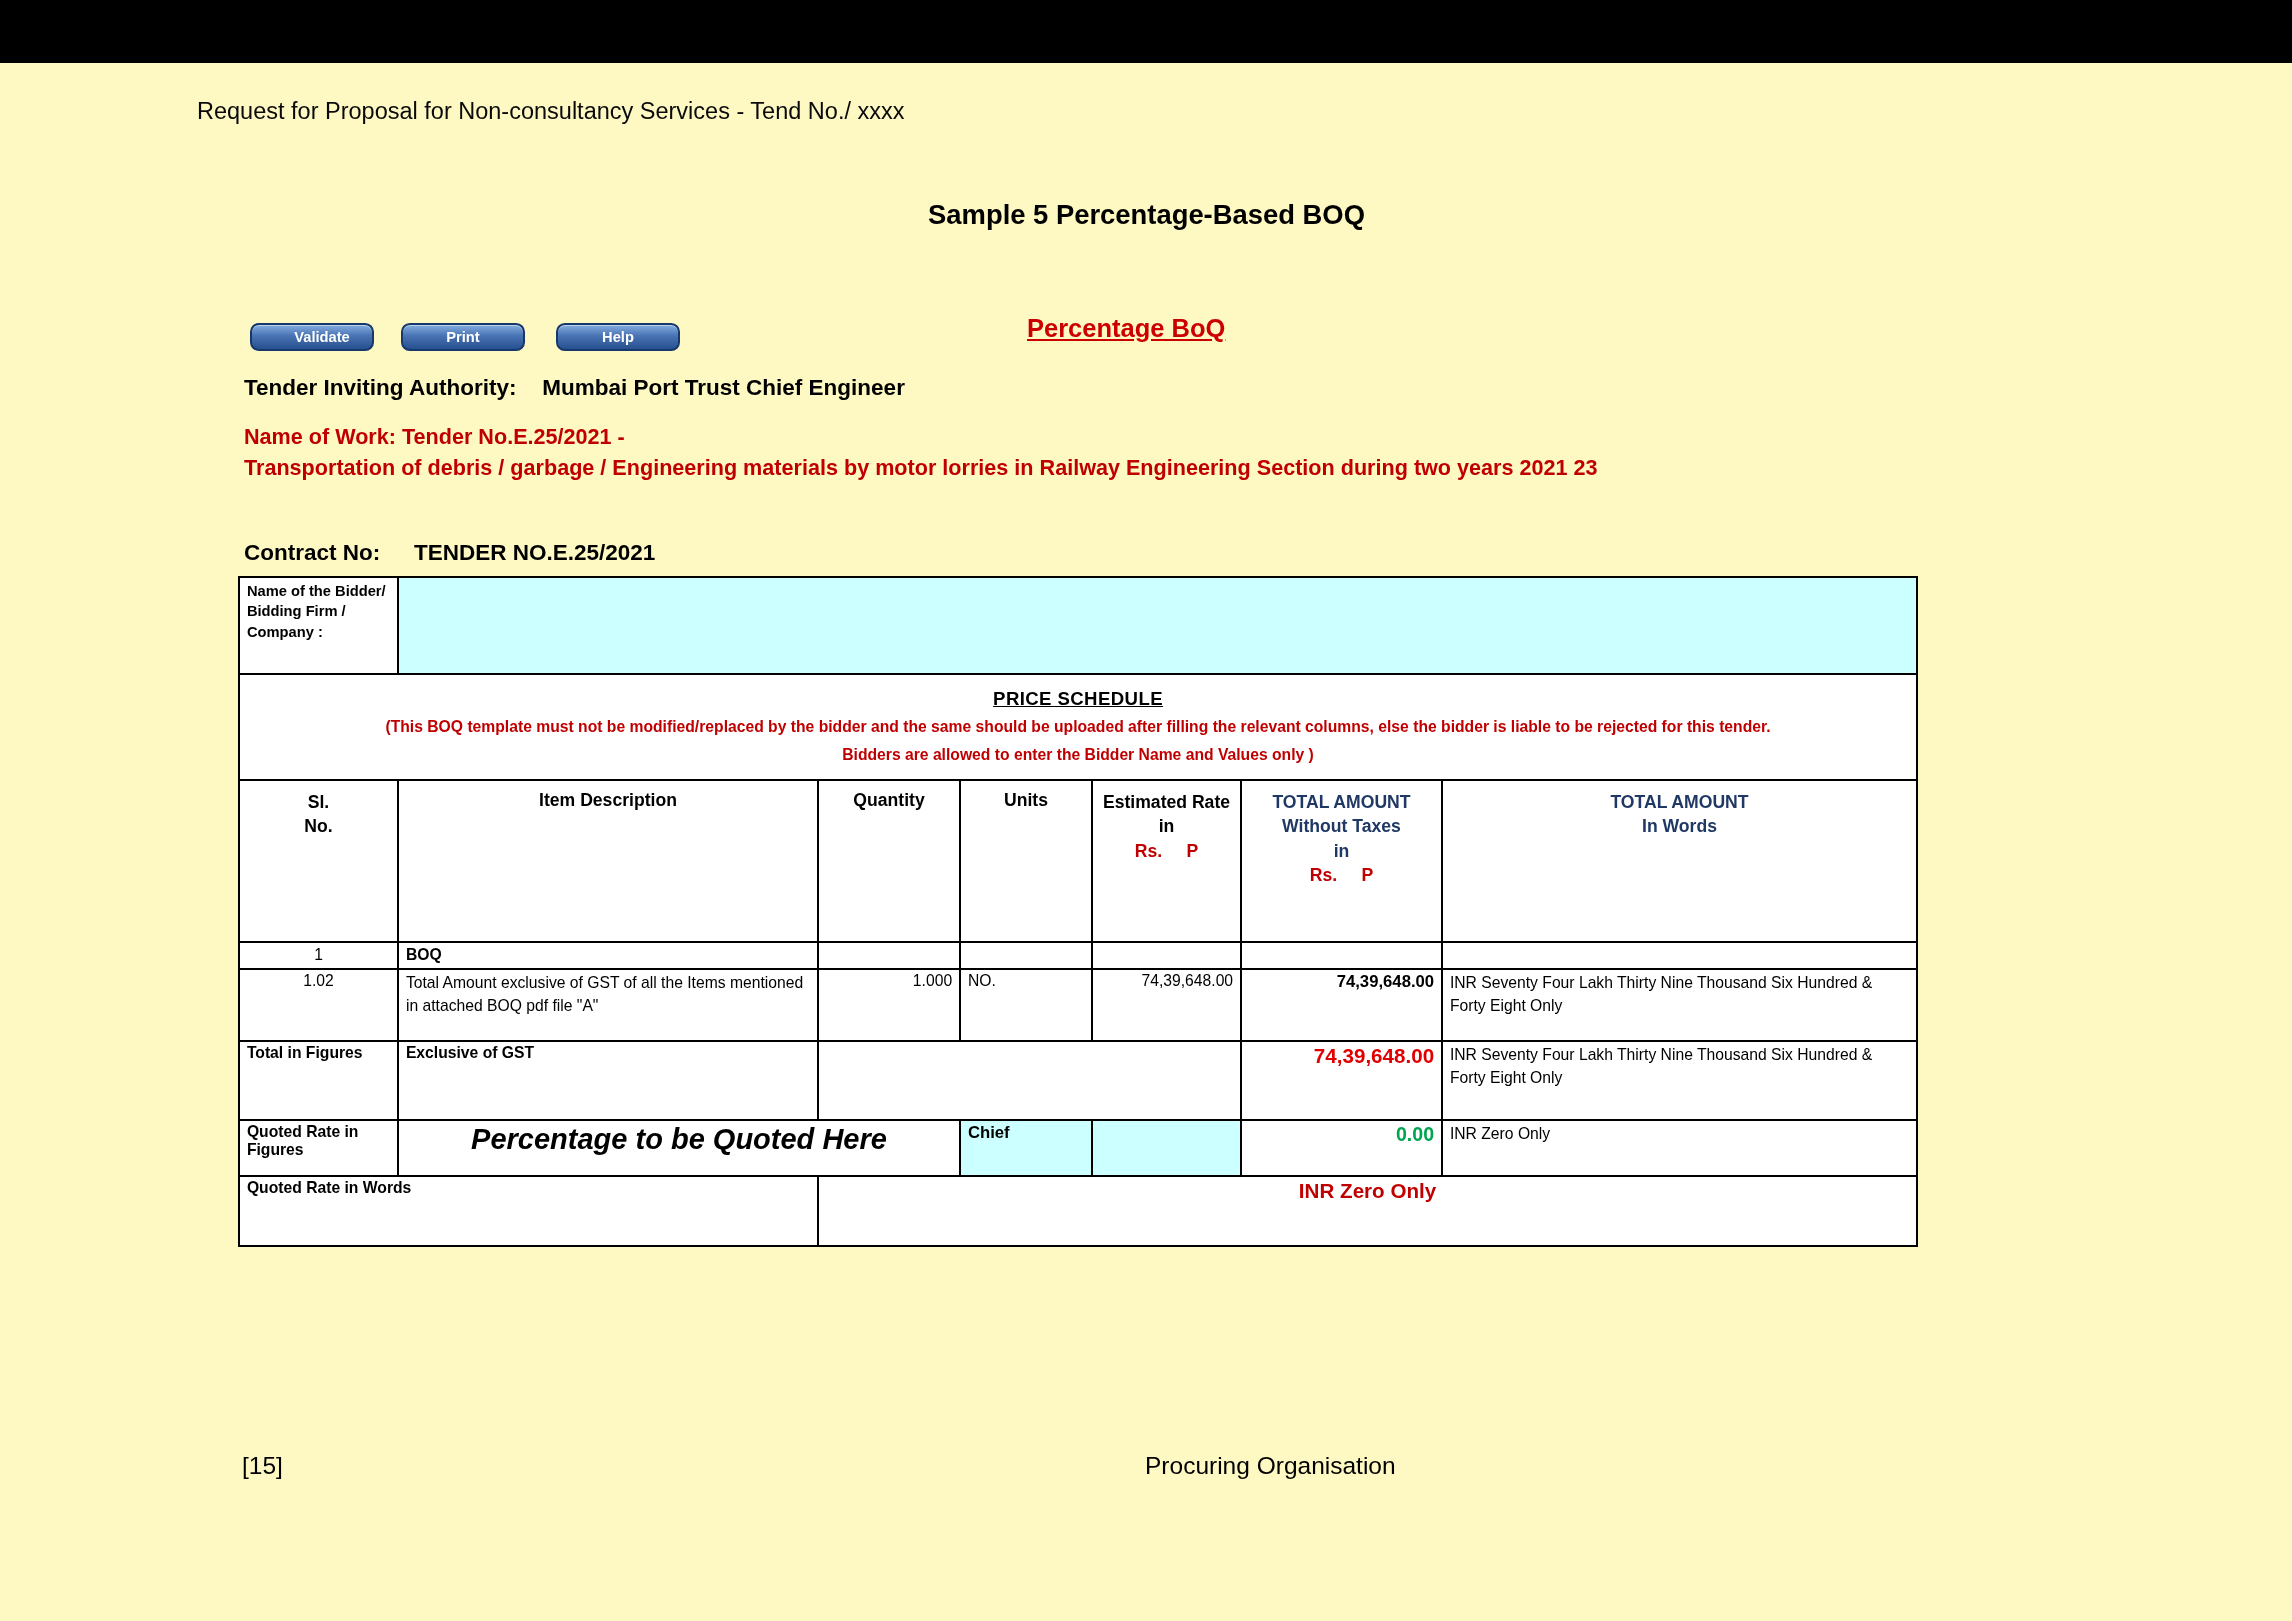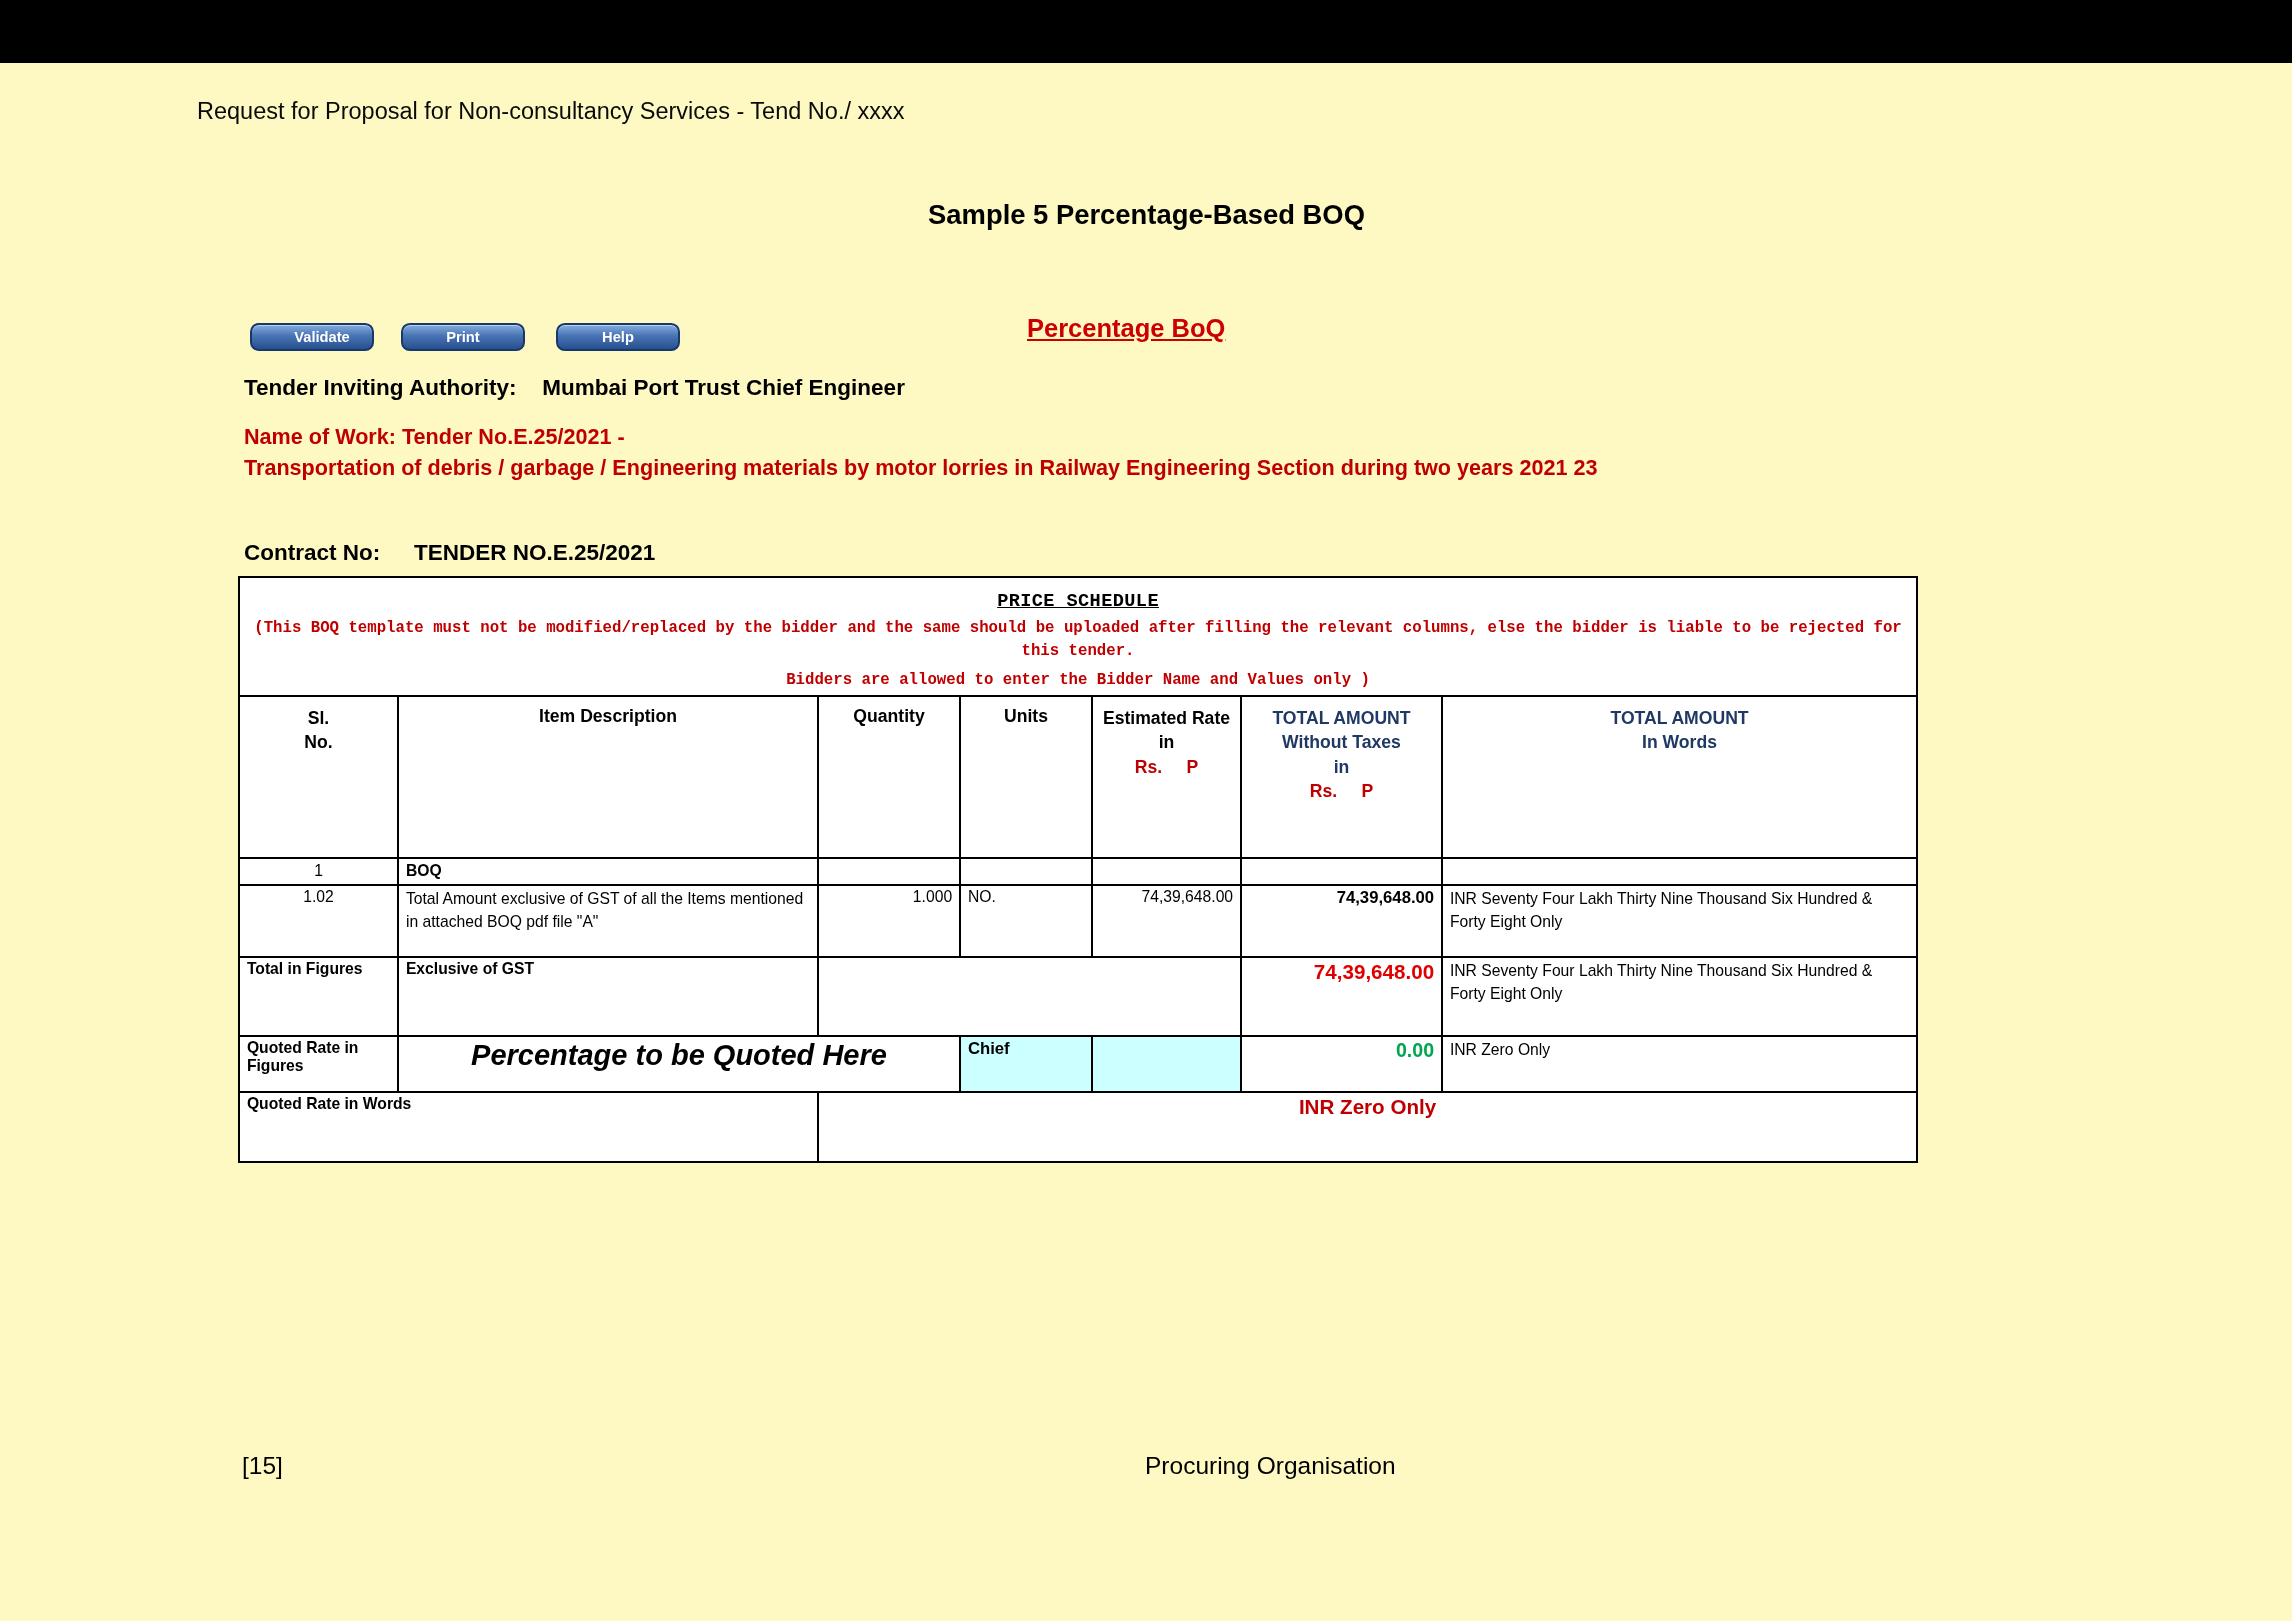--- a/index.html
+++ b/index.html
@@ -41,21 +41,21 @@
     position:absolute; left:238px; top:576px; width:1678px;
     border-collapse:collapse; table-layout:fixed;
     font-family:"Liberation Sans", sans-serif;
   }
   table.boq td, table.boq th {
     border:2px solid #000; padding:2.9px 6.9px; vertical-align:top;
     overflow:hidden; background:#fff; box-sizing:border-box;
   }
 
   tr.r-bidder   { height:97px; }
-  tr.r-schedule { height:106px;font-family:Liberation Mono, monospace; }
+  tr.r-schedule { height:106px; }
   tr.r-headers  { height:162px; }
   tr.r-1        { height:26.5px; }
   tr.r-101      { height:118px; }
   tr.r-102      { height:72px; }
   tr.r-total    { height:79px; }
   tr.r-qfig     { height:56px; }
   tr.r-qwords   { height:70px; }
 
   .c-bidder-label { font-size:14.7px; font-weight:bold; line-height:1.4; padding-top:7.8px; }
   .cyan { background:#ccffff !important; }
@@ -131,20 +131,24 @@
       <col style="width:159px">
         <col style="width:420px">
         <col style="width:142px">
       <col style="width:132px">
         <col style="width:149px">
         <col style="width:201px">
       <col style="width:475px">
     </colgroup>
 
     <tbody>
+        <tr class="r-bidder">
+      <td class="c-bidder-label">Name of the Bidder/ Bidding Firm / Company :</td>
+      <td colspan="6" class="cyan"></td>
+    </tr>
 
     <tr class="r-schedule">
       <td colspan="7">
         <div class="ps-title">PRICE SCHEDULE</div>
         <div class="ps-note">(This BOQ template must not be modified/replaced by the bidder and the same should be uploaded after filling the relevant columns, else the bidder is liable to be rejected for this tender.</div>
         <div class="ps-note">Bidders are allowed to enter the Bidder Name and Values only )</div>
       </td>
     </tr>
 
     <tr class="r-headers">

